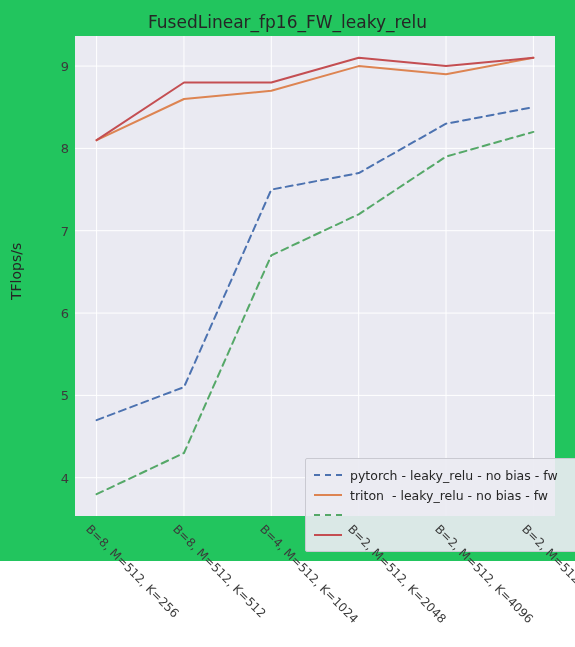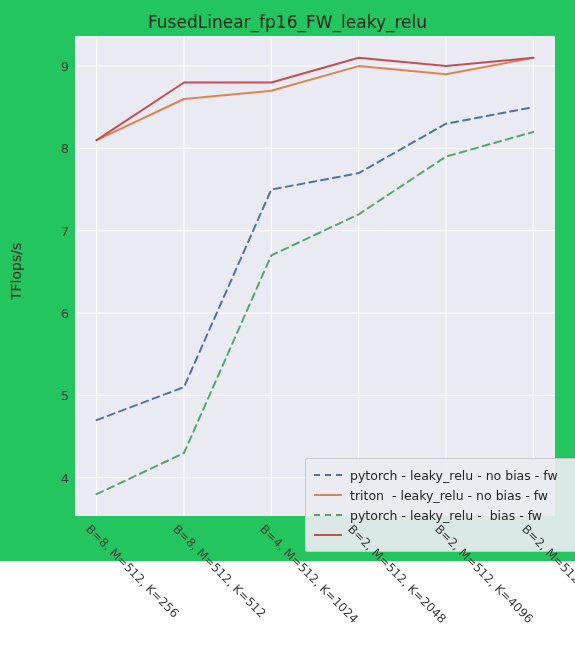--- a/index.html
+++ b/index.html
@@ -143,21 +143,20 @@
       <div class="legend-row">
         <span class="legend-swatch dashed" style="border-color:#4c72b0"></span>
         <span class="legend-label">pytorch - leaky_relu - no bias - fw</span>
       </div>
       <div class="legend-row">
         <span class="legend-swatch" style="border-color:#dd8452"></span>
         <span class="legend-label">triton  - leaky_relu - no bias - fw</span>
       </div>
       <div class="legend-row">
         <span class="legend-swatch dashed" style="border-color:#55a868"></span>
-        <span class="legend-label">pytorch - leaky_relu -  bias - fw</span>
       </div>
       <div class="legend-row">
         <span class="legend-swatch" style="border-color:#c44e52"></span>
       </div>
     </div>
   </div>
 
   <div id="yticks">
       <div class="ytick" style="top: 477.715px;">4</div>
       <div class="ytick" style="top: 395.383px;">5</div>

